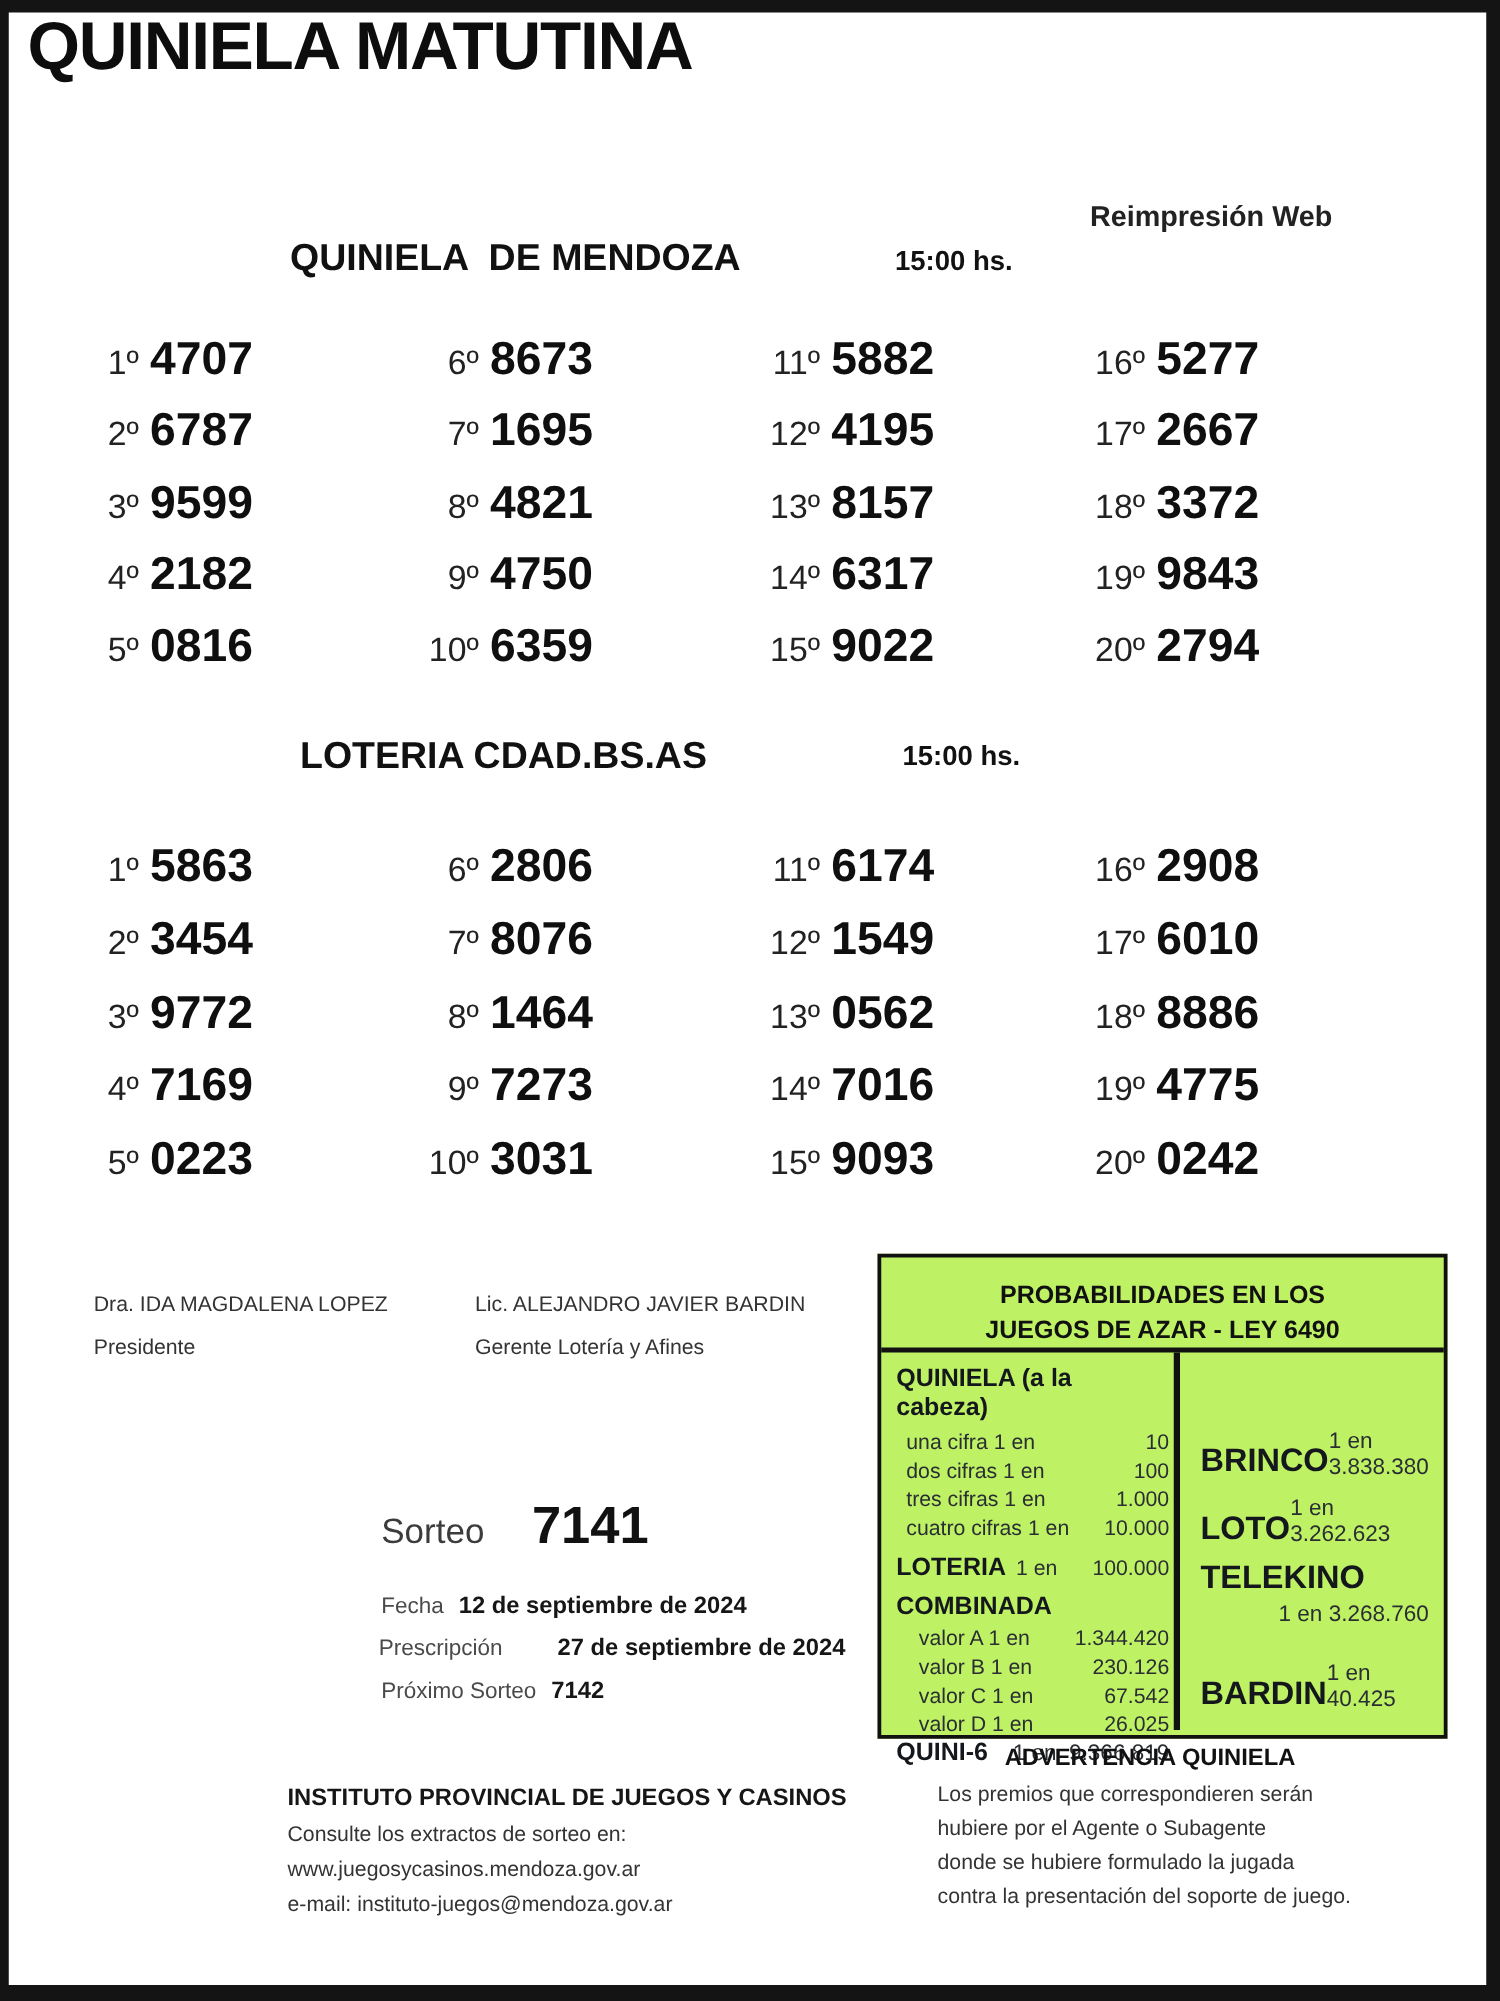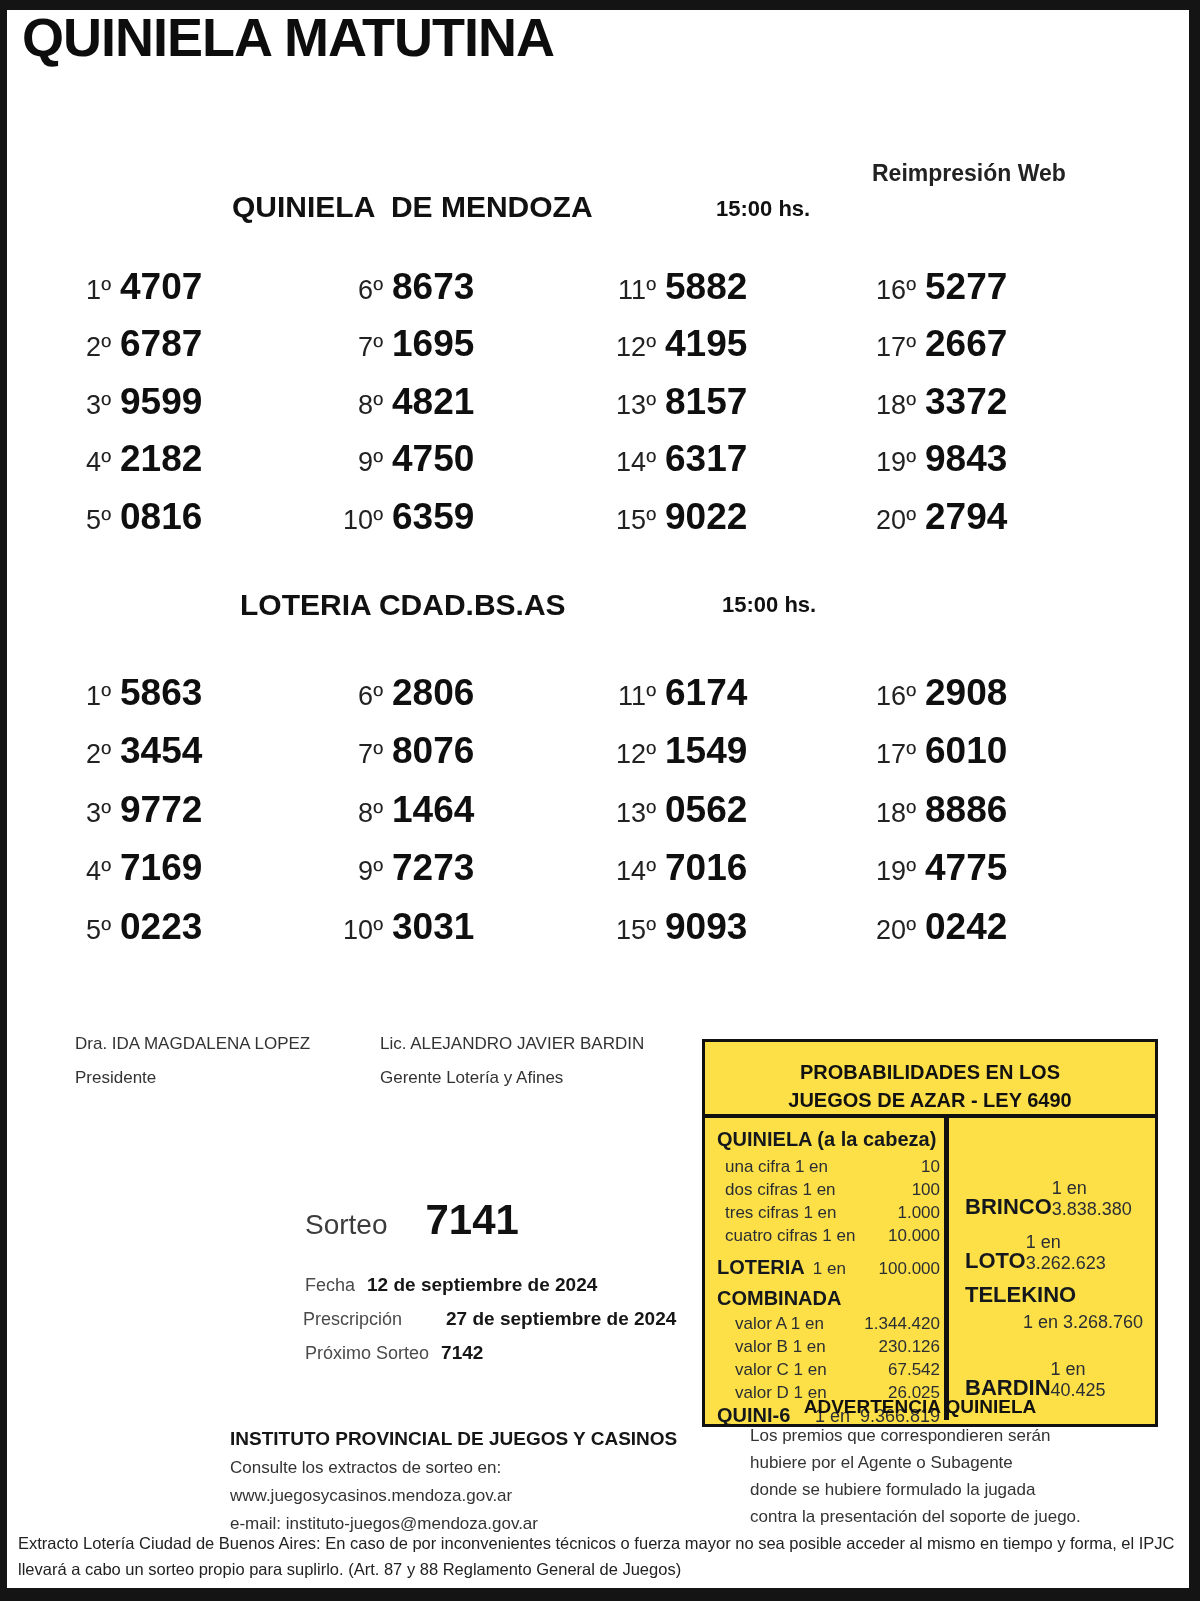--- a/index.html
+++ b/index.html
@@ -33,40 +33,40 @@
   .sig-name { font-size:17px; color:#333; }
   .sig-role { font-size:17px; color:#333; }
 
   .sorteo-row { display:flex; align-items:baseline; }
   .sorteo-label { font-size:28px; color:#3c3c3c; }
   .sorteo-number { font-size:42px; font-weight:700; color:#111; margin-left:38px; }
   .info-line { display:flex; align-items:baseline; }
   .info-label { font-size:18px; color:#4a4a4a; }
   .info-value { font-size:19px; font-weight:700; color:#161616; margin-left:12px; }
 
-  .prob-box { left:702px; top:1003px; width:456px; height:388px; border:3px solid #111; box-sizing:border-box; background:#fde047;margin-top:36px; }
+  .prob-box { left:702px; top:1003px; width:456px; height:388px; border:3px solid #111; box-sizing:border-box; background:#bef264; }
   .prob-header { height:76px; border-bottom:4px solid #111; text-align:center; padding-top:16px; font-size:20px; font-weight:700; line-height:28px; color:#111; box-sizing:border-box; }
   .prob-body { display:flex; height:302px; }
   .prob-left { width:244px; border-right:5px solid #111; box-sizing:border-box; padding:10px 4px 6px 12px; display:flex; flex-direction:column; }
   .prob-right { flex:1; padding:6px 12px 6px 16px; }
   .q-head { font-size:20px; font-weight:700; color:#14181c; margin-bottom:4px; }
   .prob-row { display:flex; justify-content:space-between; align-items:baseline; font-size:17px; color:#2a2e33; line-height:23px; padding-left:8px; }
   .prob-row .val { text-align:right; }
   .bold-row { display:flex; justify-content:space-between; align-items:baseline; margin-top:9px; }
   .bold-row .name { font-size:20px; font-weight:700; color:#14181c; }
   .bold-row .mid { font-size:17px; color:#2a2e33; margin-left:8px; flex:1; }
   .bold-row .val { font-size:17px; color:#2a2e33; text-align:right; }
   .combinada-head { font-size:20px; font-weight:700; color:#14181c; margin-top:8px; margin-bottom:2px; }
   .valor-rows { padding-left:10px; }
   .quini-row { display:flex; justify-content:space-between; align-items:baseline; margin-top:auto; margin-bottom:2px; }
   .quini-row .name { font-size:20px; font-weight:700; color:#14181c; }
   .quini-row .val { font-size:18px; color:#2a2e33; white-space:pre; }
 
   .game-row { display:flex; justify-content:space-between; align-items:flex-end; }
-  .game-name { font-size:22px; font-weight:700; color:#14181c; }
+  .game-name { font-size:26px; font-weight:700; color:#14181c; }
   .game-odds { font-size:18px; color:#2a2e33; }
 
   .adv-title { font-size:19px; font-weight:700; color:#111; }
   .adv-line { font-size:17px; color:#333; line-height:27px; }
 
   .inst-name { font-size:19px; font-weight:700; color:#161616; }
   .inst-line { font-size:17px; color:#333; margin-top:8px; }
 
   .footer-text { font-size:16.5px; color:#222; line-height:26px; }
 </style>
@@ -355,14 +355,13 @@
     <div class="adv-line">contra la presentación del soporte de juego.</div>
   </div>
 
   <div class="abs" style="left:230px; top:1428px;">
     <div class="inst-name">INSTITUTO PROVINCIAL DE JUEGOS Y CASINOS</div>
     <div class="inst-line">Consulte los extractos de sorteo en:</div>
     <div class="inst-line">www.juegosycasinos.mendoza.gov.ar</div>
     <div class="inst-line">e-mail:  instituto-juegos@mendoza.gov.ar</div>
   </div>
 
-  <div class="abs footer-text" style="left:18px; top:1530px; width:1160px;">Extracto Lotería Ciudad de Buenos Aires: En caso de por inconvenientes técnicos o fuerza mayor no sea posible acceder al mismo en tiempo y forma, el IPJC llevará a cabo un sorteo propio para suplirlo. (Art. 87 y 88 Reglamento General de Juegos)</div>
 </div>
 
 </body></html>

